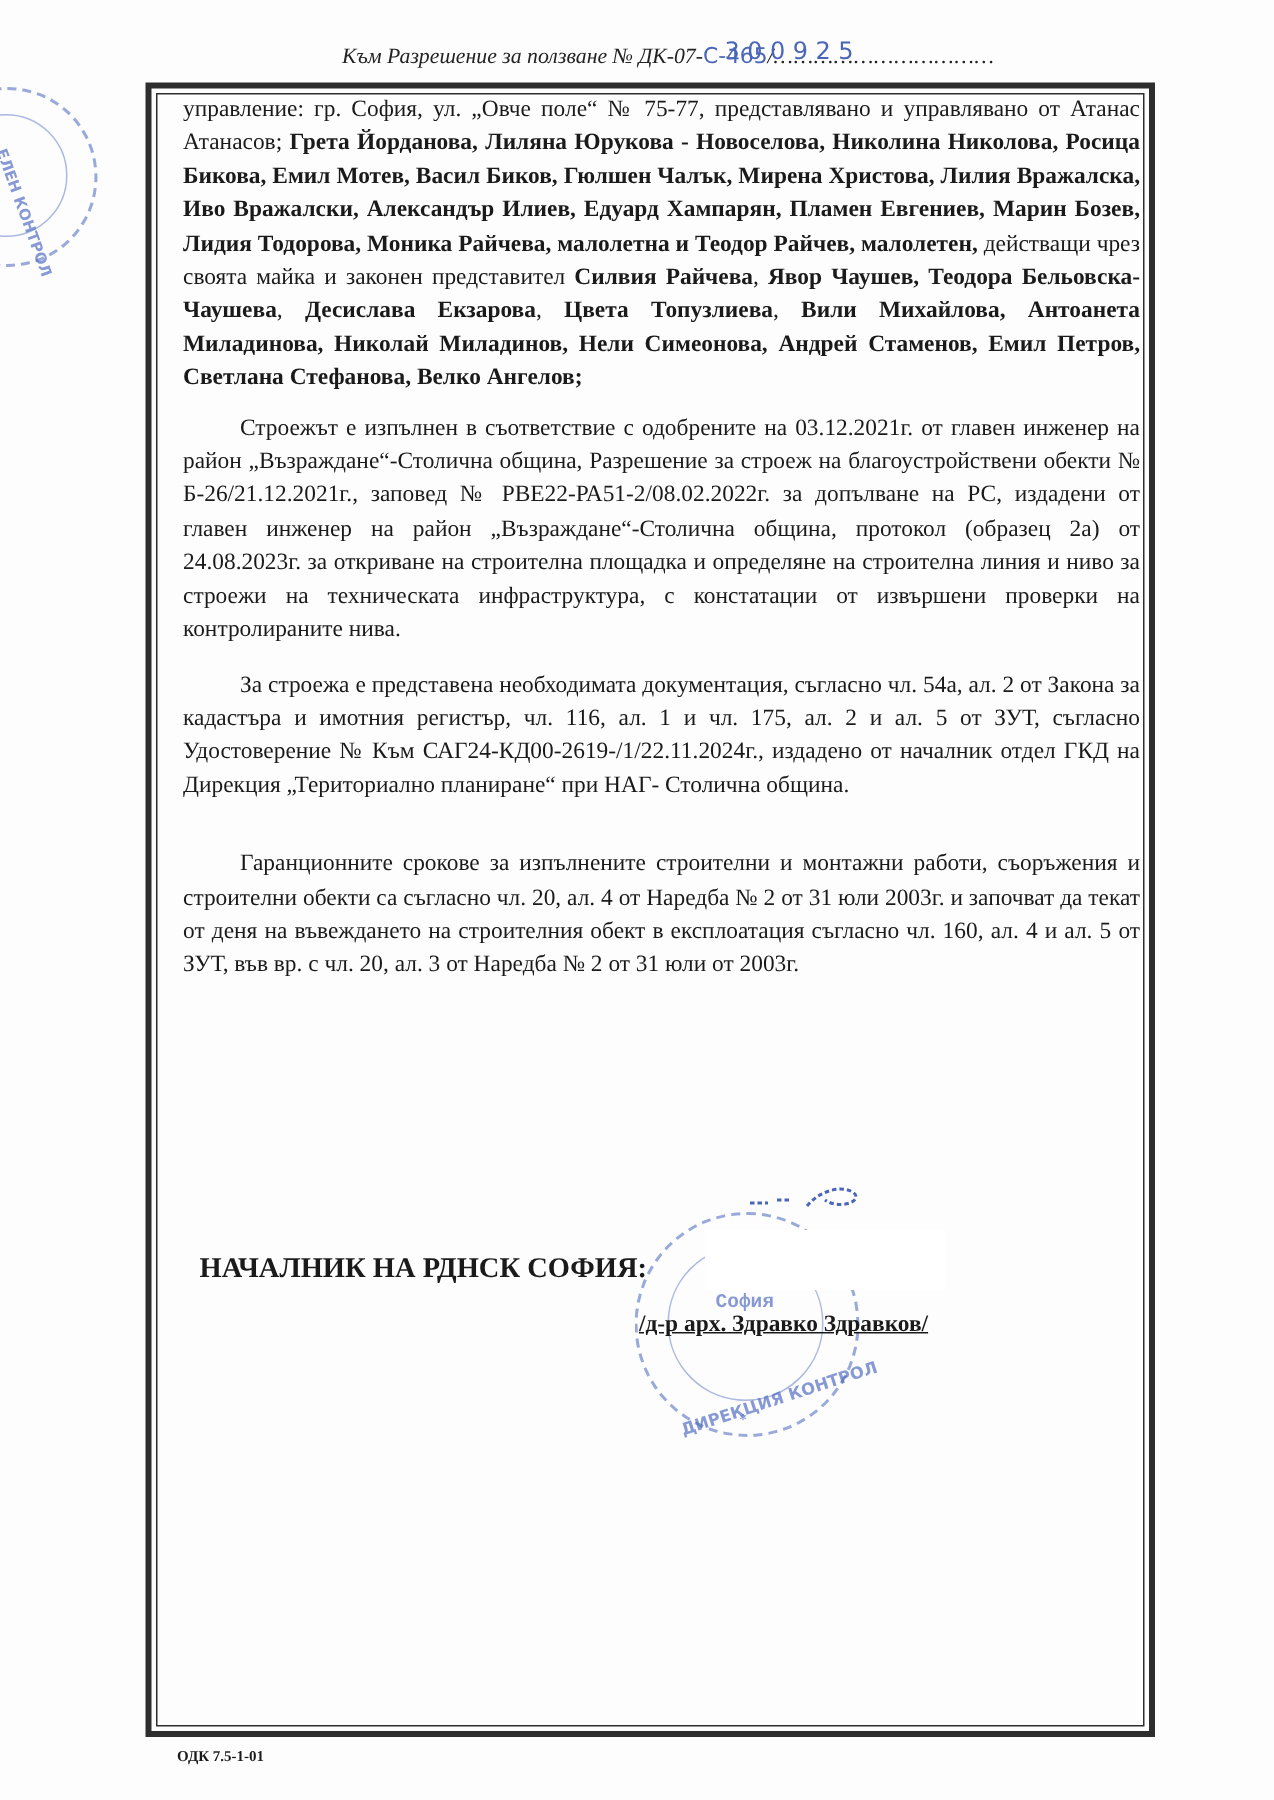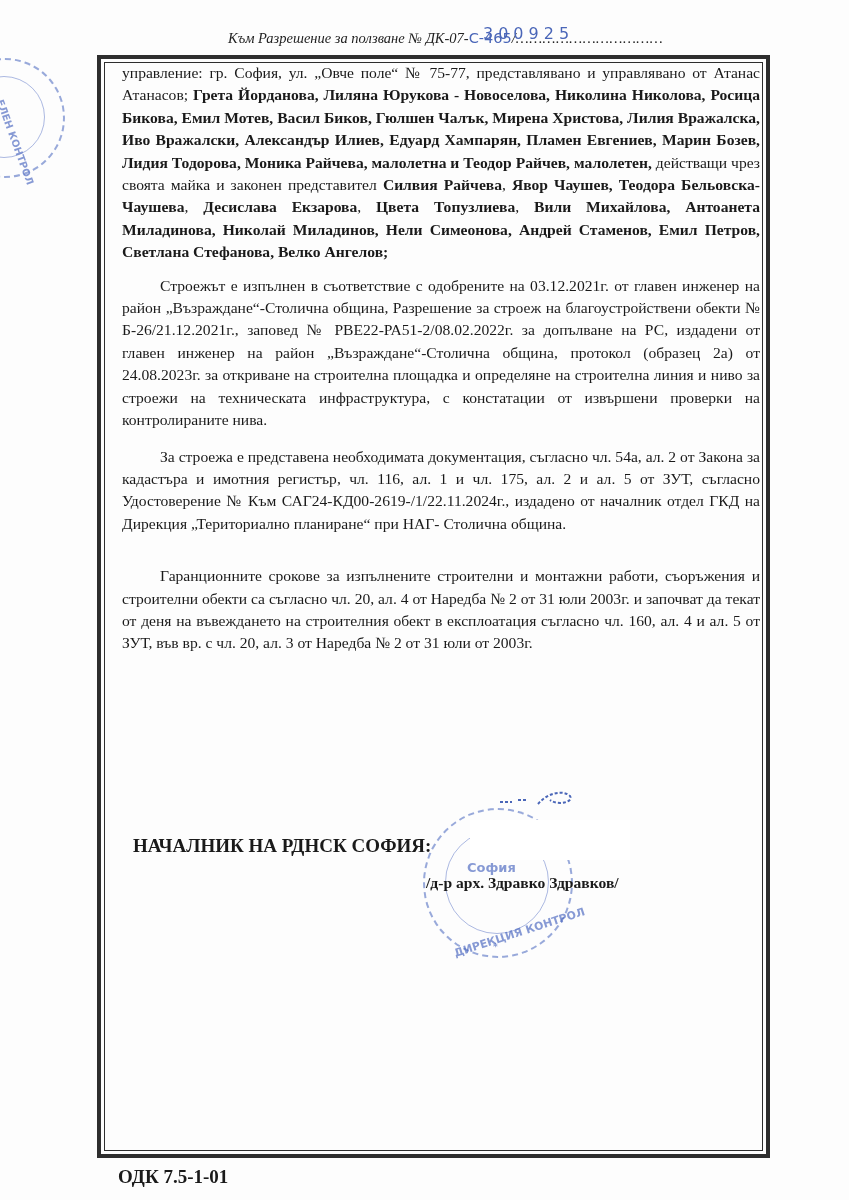--- a/index.html
+++ b/index.html
@@ -75,20 +75,21 @@
     font-weight: bold;
     white-space: nowrap;
   }
   .signature-name {
     position: absolute;
     left: 426px;
     top: 874px;
     font-size: 15.6px;
     font-weight: bold;
     white-space: nowrap;
+    text-decoration: underline;
   }
   .stamp {
     position: absolute;
     border-radius: 50%;
     border: 2px dashed rgba(70,100,190,0.55);
     pointer-events: none;
   }
   .stamp-inner {
     position: absolute;
     border-radius: 50%;
@@ -106,21 +107,21 @@
     left: 470px;
     top: 820px;
     width: 160px;
     height: 40px;
     background: #ffffff;
   }
   .footer-code {
     position: absolute;
     left: 118px;
     top: 1166px;
-    font-size: 19px;
+    font-size: 10px;
     font-weight: bold;
     white-space: nowrap;
   }
   .blue-scribble {
     position: absolute;
     left: 498px;
     top: 788px;
     width: 80px;
     height: 22px;
   }
@@ -152,21 +153,21 @@
   <p class="indent gap3">Гаранционните срокове за изпълнените строителни и монтажни работи, съоръжения и строителни обекти са съгласно чл. 20, ал. 4 от Наредба № 2 от 31 юли 2003г. и започват да текат от деня на въвеждането на строителния обект в експлоатация съгласно чл. 160, ал. 4 и ал. 5 от ЗУТ, във вр. с чл. 20, ал. 3 от Наредба № 2 от 31 юли от 2003г.</p>
 </div>
 
 <svg class="blue-scribble" viewBox="0 0 80 22">
   <path d="M2 14 L14 14 M20 12 L30 12 M40 16 C50 4, 66 2, 72 8 C76 14, 60 18, 52 12" stroke="#4a66b8" stroke-width="2" fill="none" stroke-dasharray="3 2"></path>
 </svg>
 
 <div style="position:absolute; left:423px; top:808px; width:150px; height:150px;">
   <div class="stamp" style="left:0; top:0; width:146px; height:146px;"></div>
   <div class="stamp-inner" style="left:22px; top:22px; width:102px; height:102px;"></div>
-  <div class="stamp-text" style="left:44px; top:52px; font-size:13px;">София</div>
+  <div class="stamp-text" style="left:54px; top:52px; font-size:13px;font-family:Liberation Mono, monospace;">София</div>
   <div class="stamp-text" style="left:28px; top:118px; font-size:11px; transform:rotate(-18deg);">ДИРЕКЦИЯ КОНТРОЛ</div>
   <div class="stamp-text" style="left:70px; top:134px; font-size:9px;">*</div>
 </div>
 
 <div class="redact"></div>
 
 <div class="signature-title">НАЧАЛНИК НА РДНСК  СОФИЯ:</div>
 <div class="signature-name">/д-р арх. Здравко Здравков/</div>
 
 <div class="footer-code">ОДК 7.5-1-01</div>

